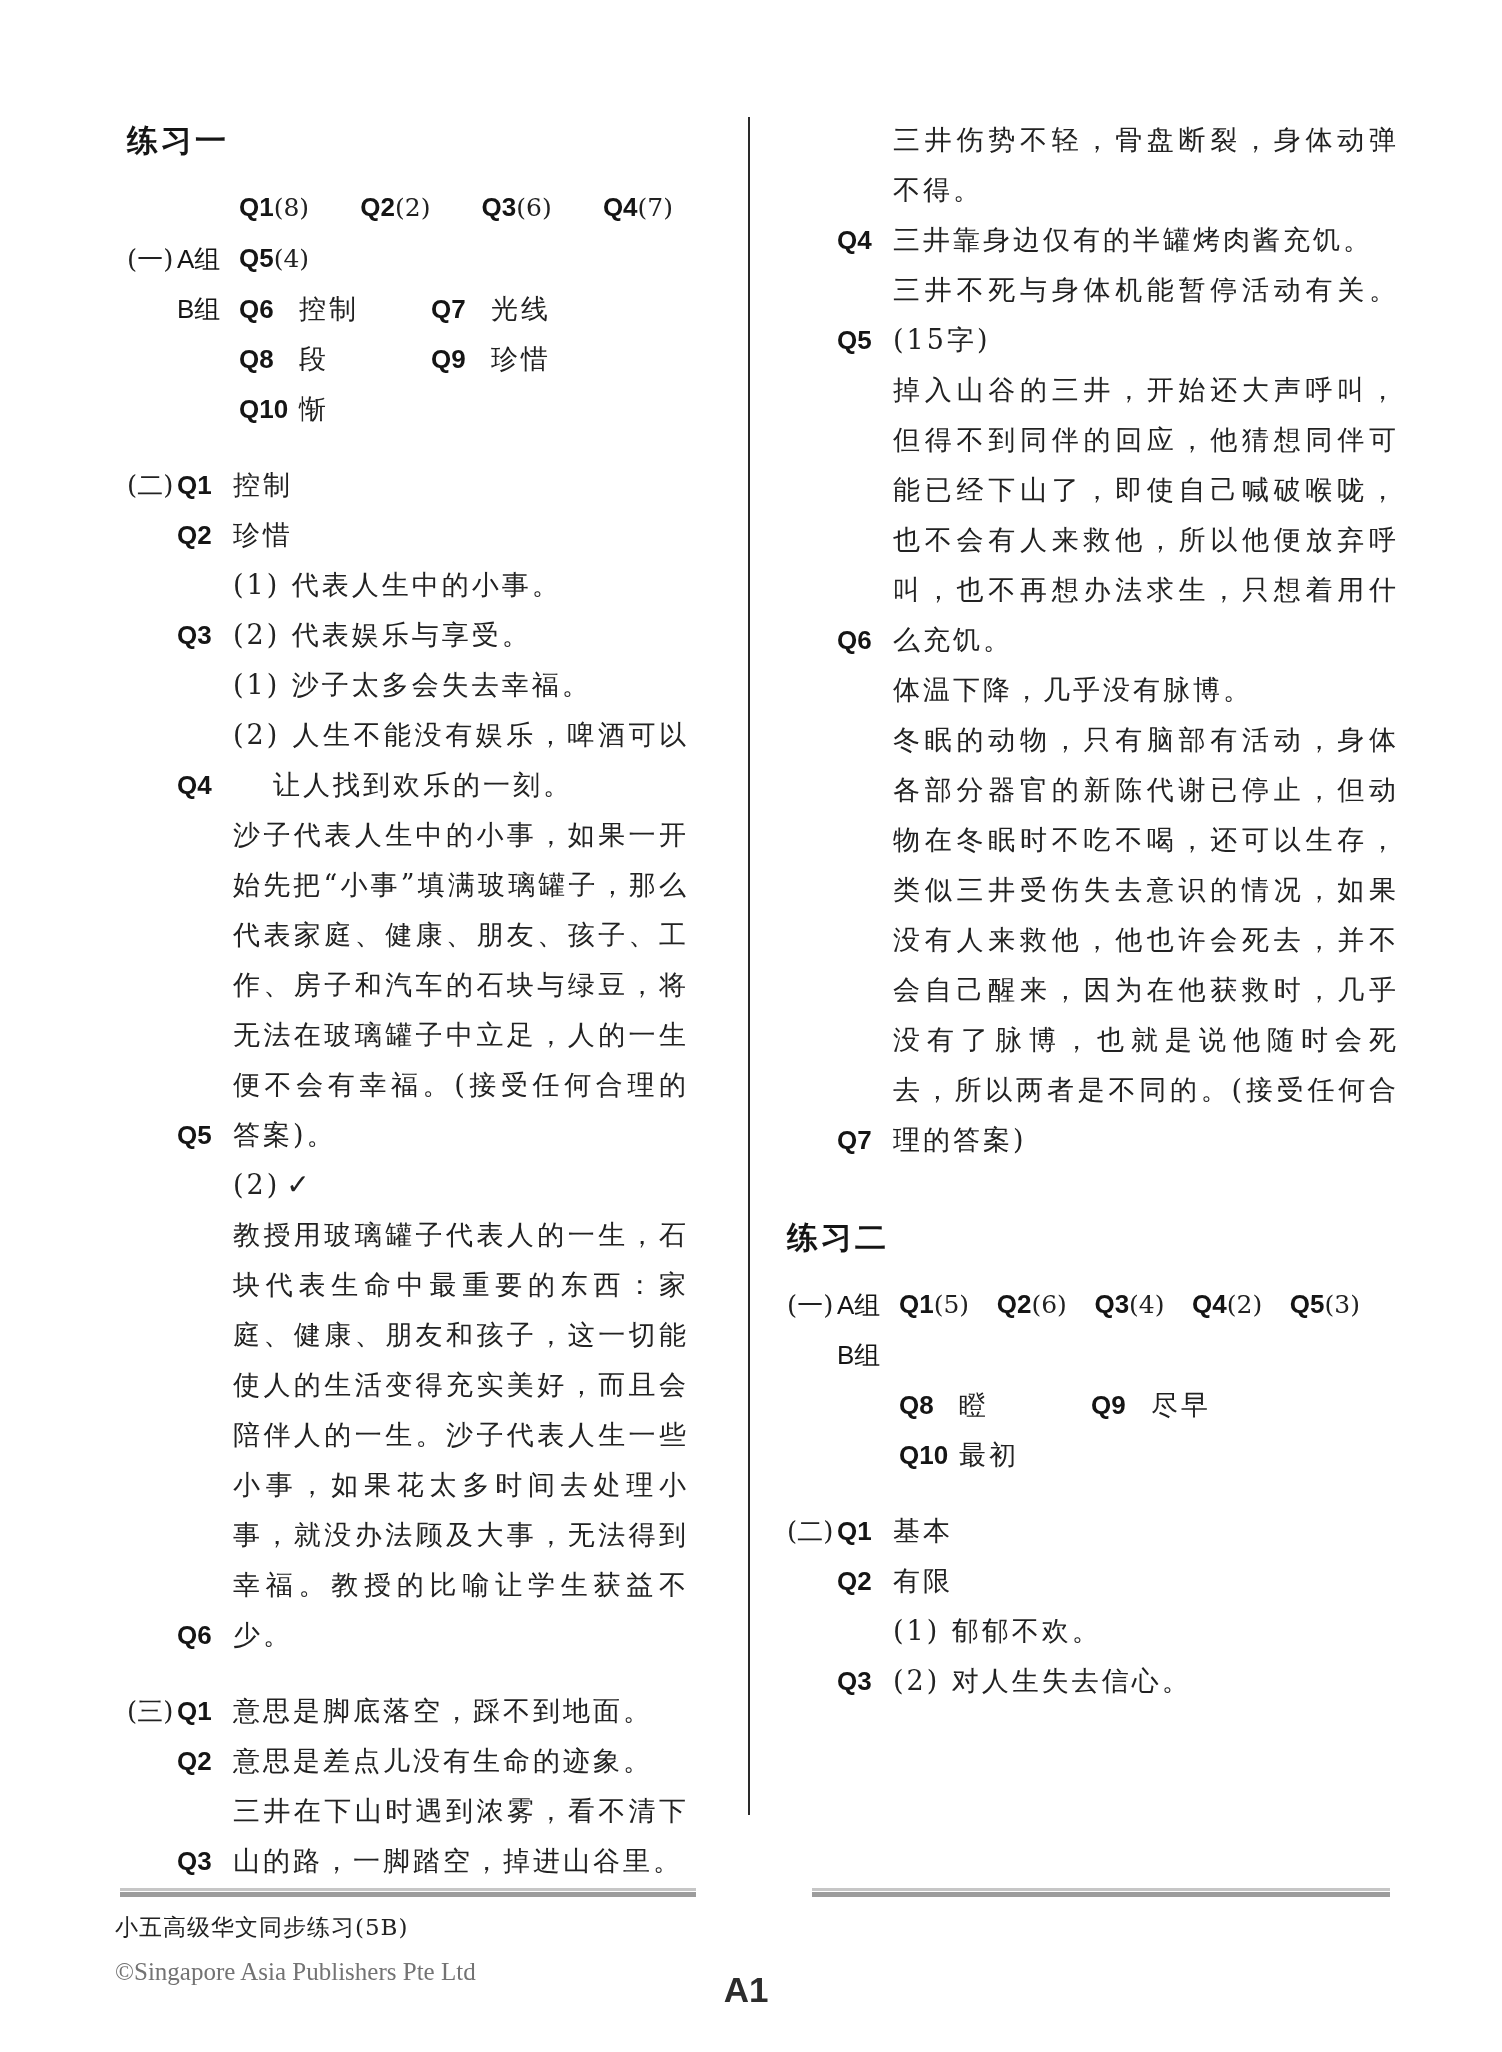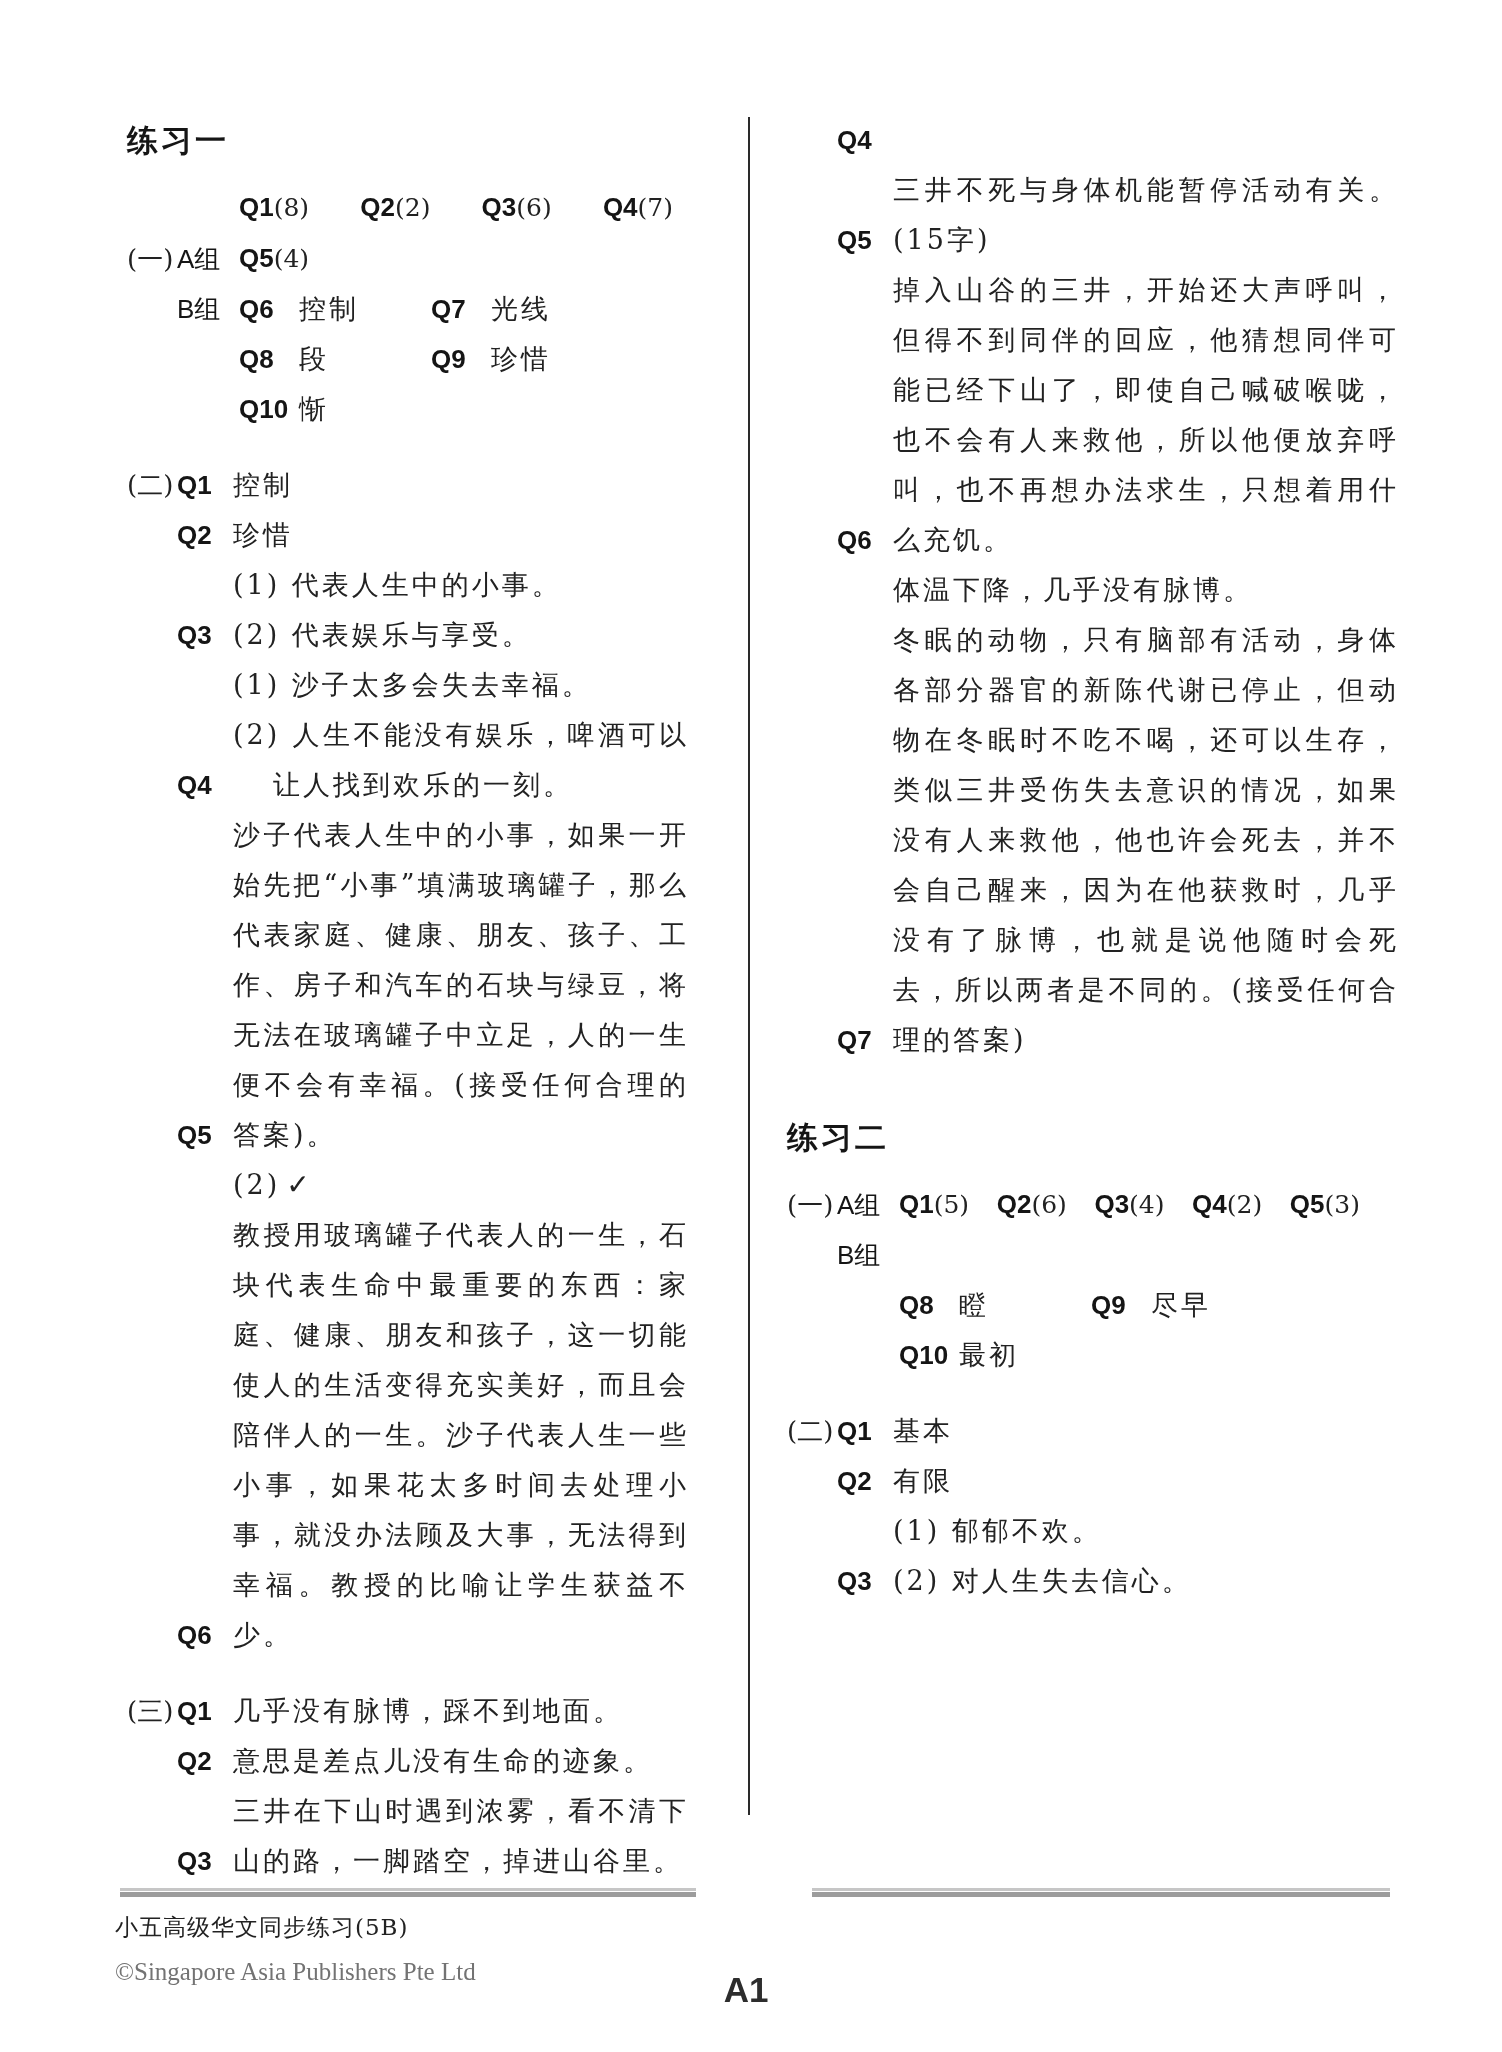--- a/index.html
+++ b/index.html
@@ -154,41 +154,45 @@
       <span class="q">Q6</span>
       <div class="ans serif">
         <div><span>(2)</span><span class="check">✓</span></div>
         <div>教授用玻璃罐子代表人的一生，石块代表生命中最重要的东西：家庭、健康、朋友和孩子，这一切能使人的生活变得充实美好，而且会陪伴人的一生。沙子代表人生一些小事，如果花太多时间去处理小事，就没办法顾及大事，无法得到幸福。教授的比喻让学生获益不少。</div>
       </div>
     </div>
 
     <div class="entry sect-gap">
       <span class="m serif">(三)</span>
       <span class="q">Q1</span>
-      <div class="ans serif">几乎没有脉博，踩不到地面。</div>
+      <div class="ans serif">意思是脚底落空，踩不到地面。</div>
     </div>
     <div class="entry">
       <span class="m"></span>
       <span class="q">Q2</span>
       <div class="ans serif">意思是差点儿没有生命的迹象。</div>
     </div>
     <div class="entry">
       <span class="m"></span>
       <span class="q">Q3</span>
       <div class="ans serif">三井在下山时遇到浓雾，看不清下山的路，一脚踏空，掉进山谷里。</div>
     </div>
   </div>
 
   <div id="divider"></div>
 
   <div id="col-right" class="col">
 
     <div class="entry">
       <span class="m"></span>
       <span class="q">Q4</span>
+      <div class="ans serif">
+        <div>三井伤势不轻，骨盘断裂，身体动弹不得。</div>
+        <div>三井靠身边仅有的半罐烤肉酱充饥。</div>
+      </div>
     </div>
     <div class="entry">
       <span class="m"></span>
       <span class="q">Q5</span>
       <div class="ans serif">三井不死与身体机能暂停活动有关。(15字)</div>
     </div>
     <div class="entry">
       <span class="m"></span>
       <span class="q">Q6</span>
       <div class="ans serif">掉入山谷的三井，开始还大声呼叫，但得不到同伴的回应，他猜想同伴可能已经下山了，即使自己喊破喉咙，也不会有人来救他，所以他便放弃呼叫，也不再想办法求生，只想着用什么充饥。</div>

